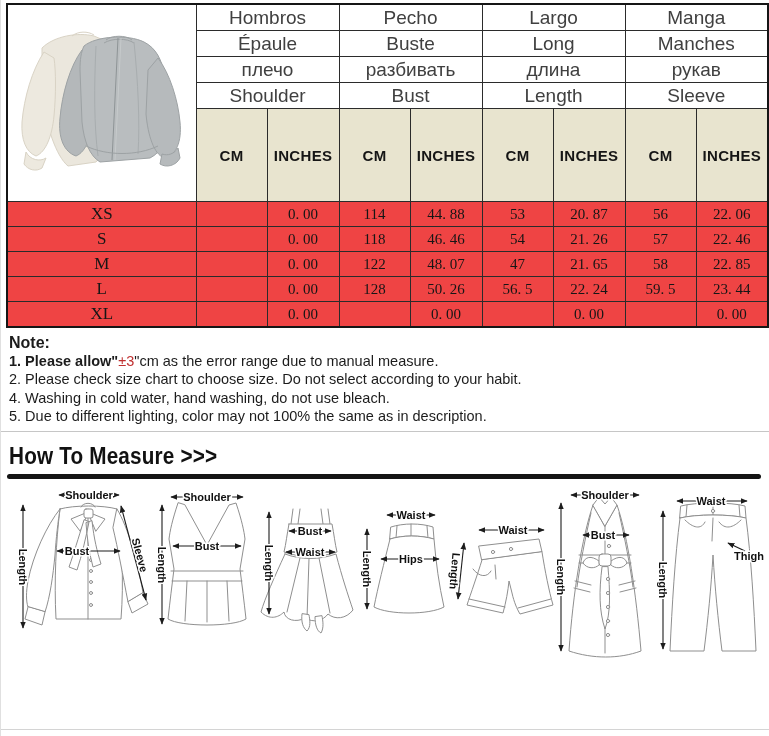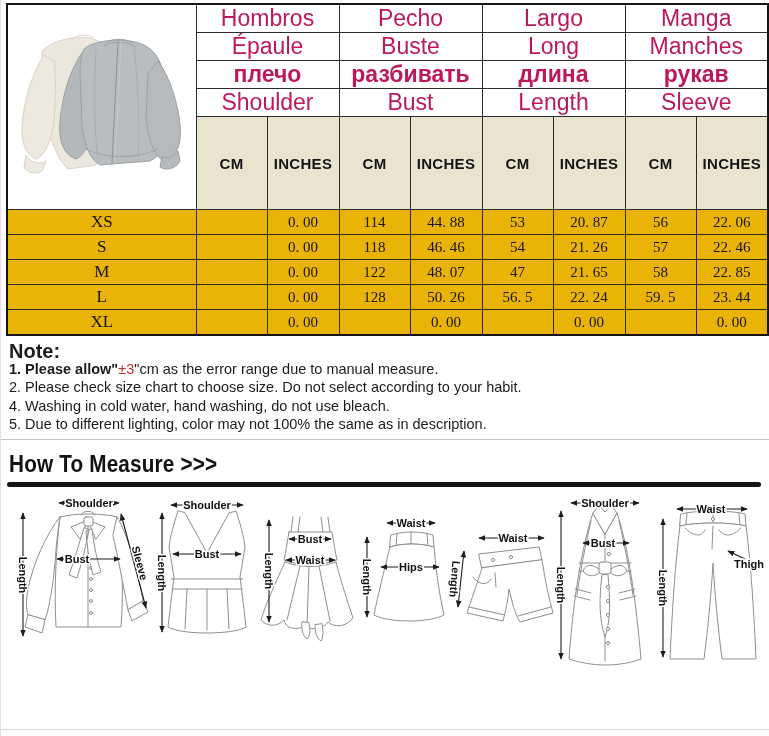--- a/index.html
+++ b/index.html
@@ -3,31 +3,31 @@
 <meta charset="utf-8">
 <style>
   html,body{margin:0;padding:0;background:#fff;}
   .page{position:relative;width:769px;height:736px;background:#fff;overflow:hidden;
         font-family:"Liberation Sans",sans-serif;border-left:1px solid #e0e0e0;box-sizing:border-box;}
 
   
   table.size-table{border-collapse:collapse;table-layout:fixed;width:761px;margin:3px 0 0 5px;
         border:2px solid #151515;}
   table.size-table td{border:1px solid #2b2b2b;text-align:center;vertical-align:middle;padding:0;overflow:hidden;}
-  tr.hr td{height:25px;font-size:23px;color:#be185d;}
-  tr.hr.ru td{font-weight:bold;margin-top:20px;}
+  tr.hr td{height:25px;font-size:19px;color:#404040;}
+  tr.hr.ru td{font-weight:normal;margin-top:20px;}
   td.img-cell{background:#fff;}
   tr.unit-row td{height:92px;background:#e8e4cf;font-size:15px;font-weight:bold;letter-spacing:.3px;color:#151515;margin-top:19px;}
-  tr.size-row td{height:24px;background:#eab308;font-family:"Liberation Serif",serif;font-size:15px;color:#161616;}
+  tr.size-row td{height:24px;background:#ef4444;font-family:"Liberation Serif",serif;font-size:15px;color:#161616;}
   tr.size-row td.size-label{font-size:17px;}
 
   
   .notes{padding:6px 10px 6px 8px;border-bottom:1px solid #c6c6c6;font-size:14.5px;
          color:#1c1c1c;line-height:18.2px;}
-  .notes .head{font-weight:bold;font-size:20px;}
+  .notes .head{font-weight:bold;font-size:16px;}
   .notes b{font-weight:bold;}
   .red{color:#c03030;}
 
   
   .mtitle{margin:11px 0 4px 8px;font-size:23px;line-height:27px;font-weight:bold;color:#111;
           transform:scaleX(.9);transform-origin:0 50%;white-space:nowrap;letter-spacing:.2px;}
   .bar{height:5px;background:#141414;border-radius:3px;margin:0 8px 0 6px;}
   .figures svg{display:block;margin-top:2px;}
 
   

